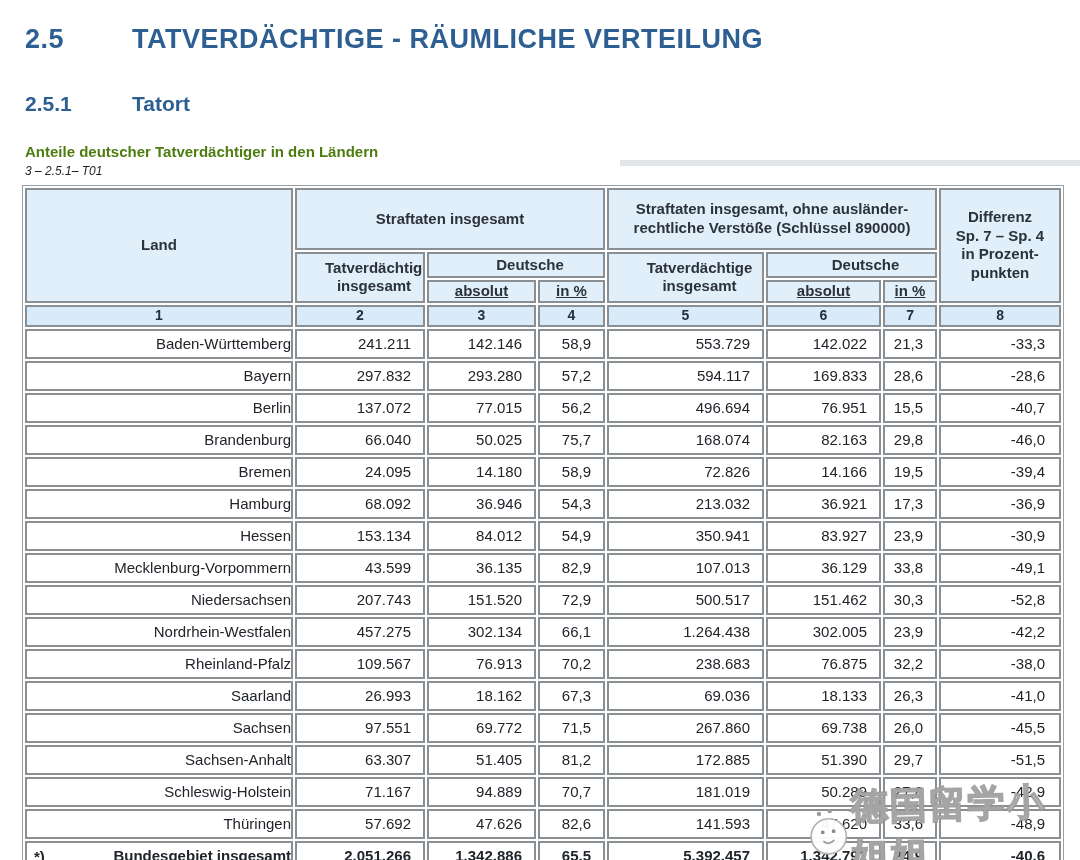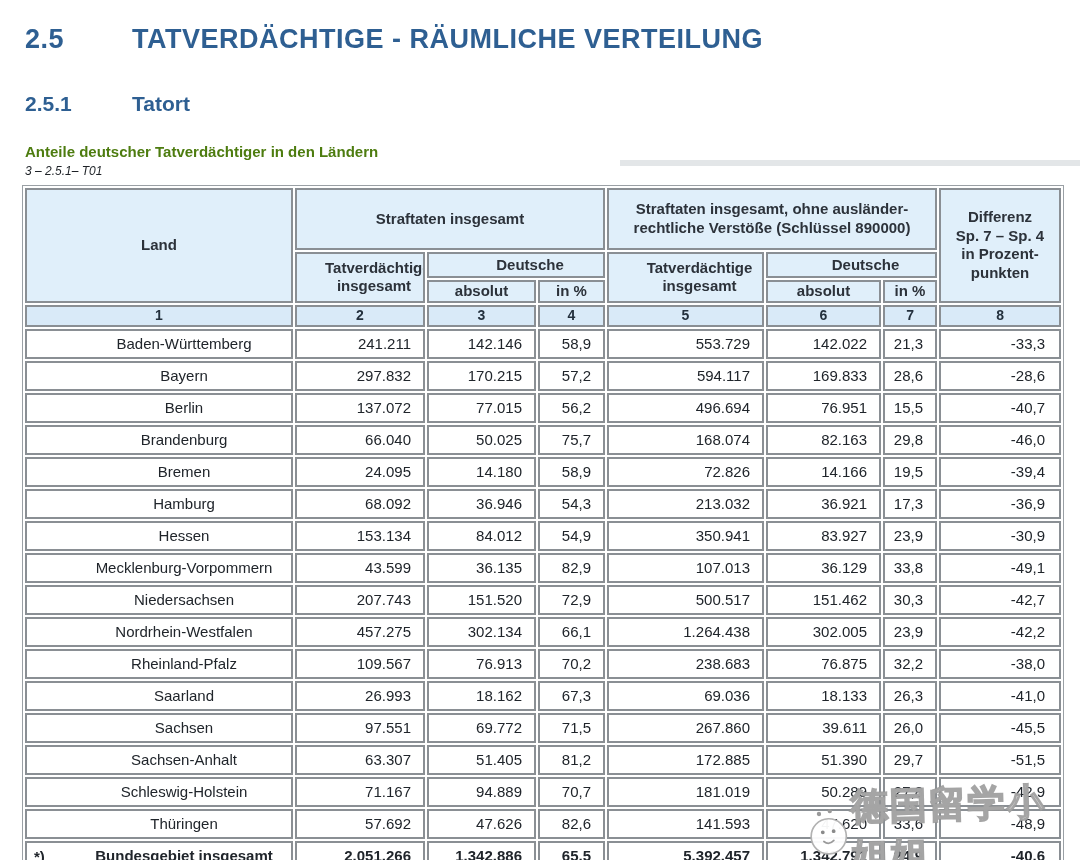--- a/index.html
+++ b/index.html
@@ -23,25 +23,25 @@
                    background: #d9dde0; opacity: 0.75; }
 
   table.stat { border-collapse: separate; border-spacing: 2px; table-layout: fixed;
                width: 1042px; margin-top: 7px; background: #ffffff; border: 1px solid #9aa0a5; }
   table.stat th, table.stat td { border: 2px solid #8a8f94; vertical-align: middle;
                font-size: 15px; overflow: hidden; white-space: nowrap; }
 
   thead th { background: #e0effa; color: #2c323a; font-weight: bold; text-align: center; line-height: 1.25; }
   thead tr.grp th { height: 62px; }
   thead tr.sub1 th { height: 26px; padding-left: 28px; }
-  thead tr.sub2 th { height: 18px; }
+  thead tr.sub2 th { height: 18px; text-decoration: underline; }
   thead tr.nums th { height: 22px; background: #d9eaf8; color: #23303d; font-size: 14px; }
 
   tbody td { height: 30px; background: #ffffff; color: #20252b; }
-  tbody td.land { text-align: center; padding-left: 50px; position: relative; }
+  tbody td.land { text-align: right; padding-left: 50px; position: relative; }
   tbody td.num  { text-align: right; padding-right: 12px; }
   tbody td.num.diff { padding-right: 14px; }
   tbody tr.total td { font-weight: bold; }
   .fnmark { position: absolute; left: 7px; top: 50%; transform: translateY(-50%); font-weight: bold; }
 
   .watermark { position: absolute; left: 806px; top: 780px; display: flex; align-items: center;
                transform: rotate(-1.5deg); pointer-events: none; z-index: 5; }
   .watermark .wm-text { font-size: 37px; font-weight: bold; letter-spacing: 2px;
                color: rgba(255,255,255,0.88); -webkit-text-stroke: 1.6px rgba(150,150,150,0.85);
                text-shadow: 0 0 1px rgba(120,120,120,0.4); font-family: "DejaVu Sans", sans-serif; }
@@ -128,21 +128,21 @@
           <td class="num">142.146</td>
           <td class="num">58,9</td>
           <td class="num">553.729</td>
           <td class="num">142.022</td>
           <td class="num">21,3</td>
           <td class="num diff">-33,3</td>
         </tr>
         <tr>
           <td class="land">Bayern</td>
           <td class="num">297.832</td>
-          <td class="num">170.215</td>
+          <td class="num">293.280</td>
           <td class="num">57,2</td>
           <td class="num">594.117</td>
           <td class="num">169.833</td>
           <td class="num">28,6</td>
           <td class="num diff">-28,6</td>
         </tr>
         <tr>
           <td class="land">Berlin</td>
           <td class="num">137.072</td>
           <td class="num">77.015</td>
@@ -203,21 +203,21 @@
           <td class="num diff">-49,1</td>
         </tr>
         <tr>
           <td class="land">Niedersachsen</td>
           <td class="num">207.743</td>
           <td class="num">151.520</td>
           <td class="num">72,9</td>
           <td class="num">500.517</td>
           <td class="num">151.462</td>
           <td class="num">30,3</td>
-          <td class="num diff">-42,7</td>
+          <td class="num diff">-52,8</td>
         </tr>
         <tr>
           <td class="land">Nordrhein-Westfalen</td>
           <td class="num">457.275</td>
           <td class="num">302.134</td>
           <td class="num">66,1</td>
           <td class="num">1.264.438</td>
           <td class="num">302.005</td>
           <td class="num">23,9</td>
           <td class="num diff">-42,2</td>
@@ -241,21 +241,21 @@
           <td class="num">18.133</td>
           <td class="num">26,3</td>
           <td class="num diff">-41,0</td>
         </tr>
         <tr>
           <td class="land">Sachsen</td>
           <td class="num">97.551</td>
           <td class="num">69.772</td>
           <td class="num">71,5</td>
           <td class="num">267.860</td>
-          <td class="num">39.611</td>
+          <td class="num">69.738</td>
           <td class="num">26,0</td>
           <td class="num diff">-45,5</td>
         </tr>
         <tr>
           <td class="land">Sachsen-Anhalt</td>
           <td class="num">63.307</td>
           <td class="num">51.405</td>
           <td class="num">81,2</td>
           <td class="num">172.885</td>
           <td class="num">51.390</td>

